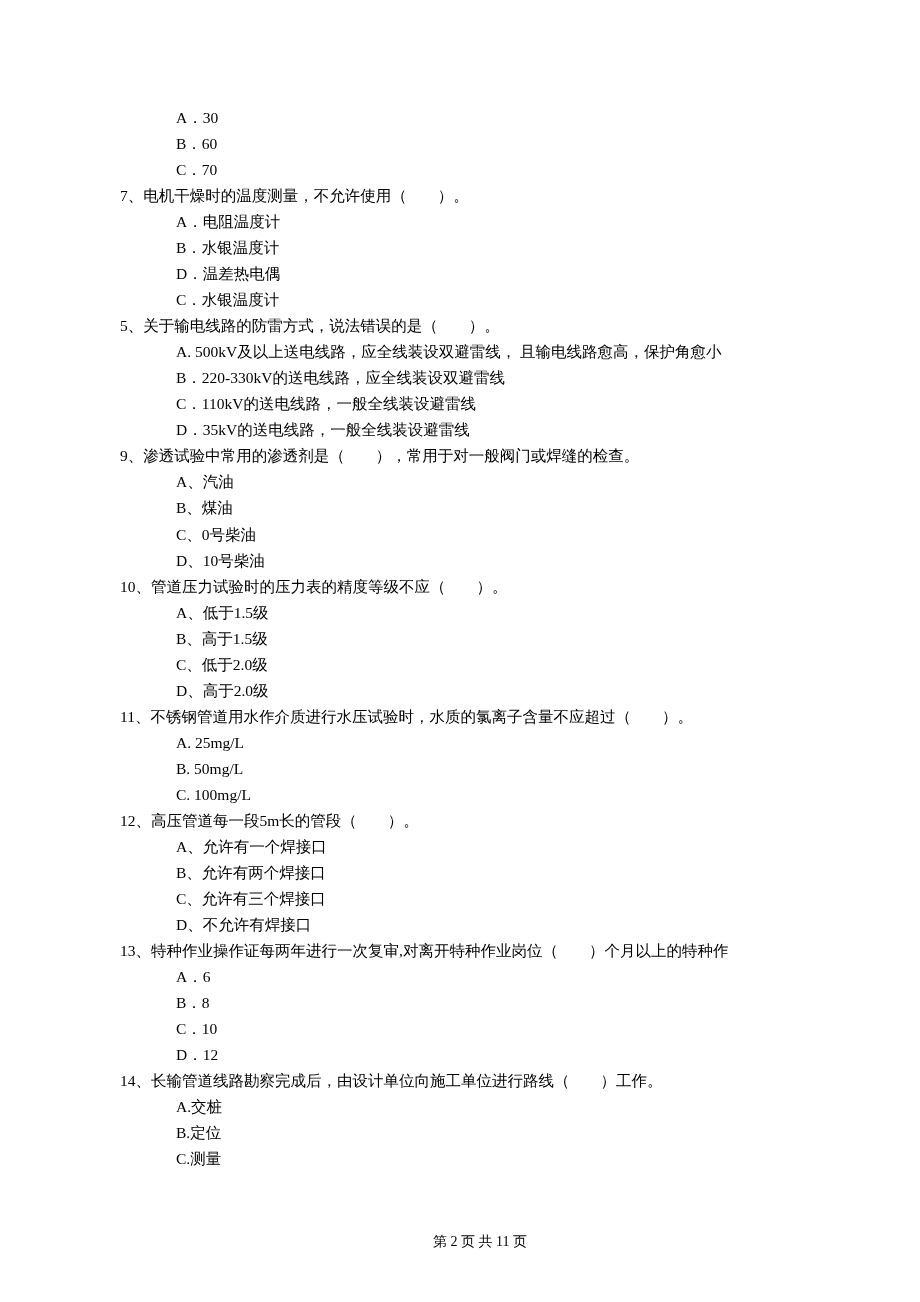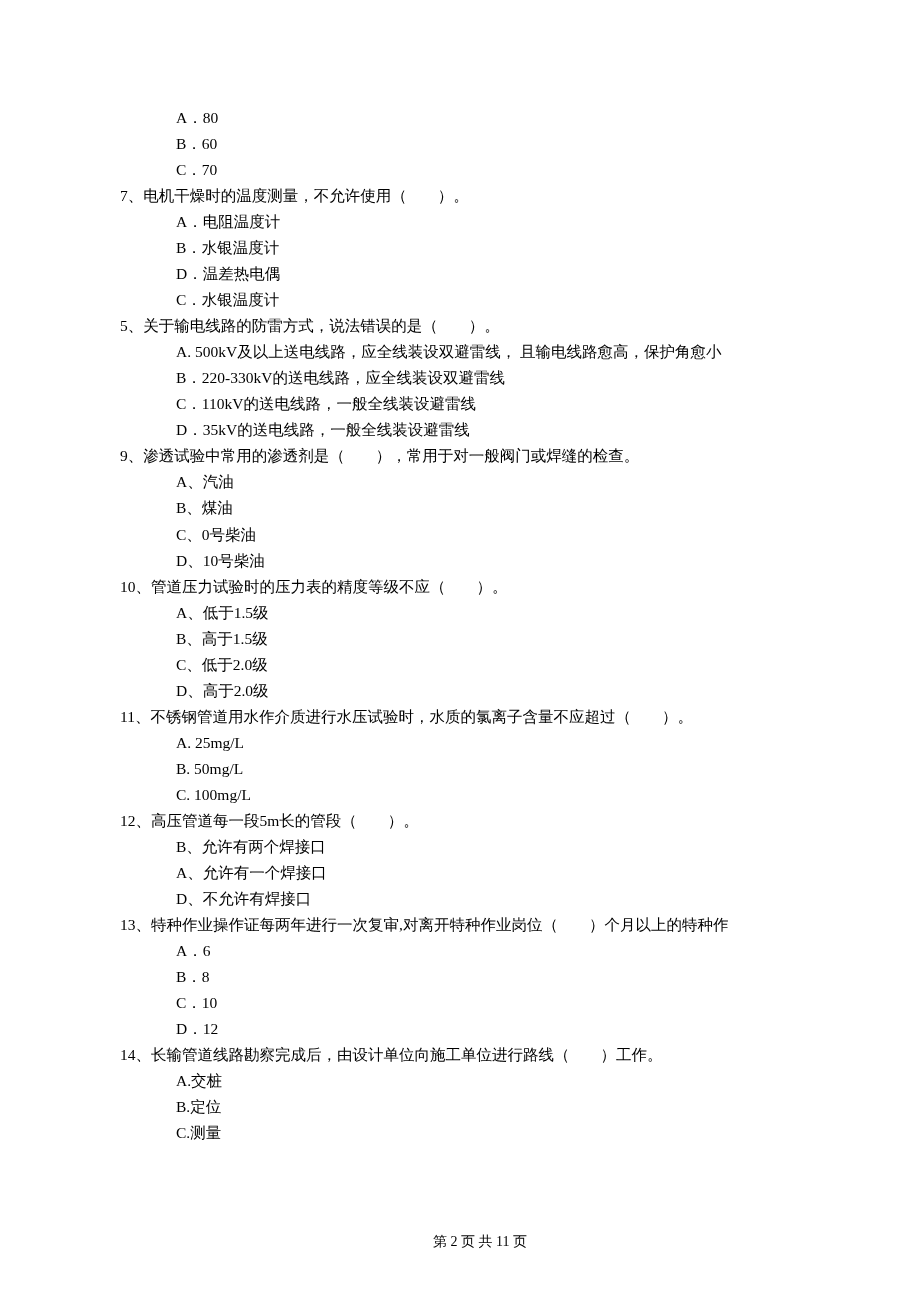--- a/index.html
+++ b/index.html
@@ -33,21 +33,21 @@
     text-align: center;
     font-size: 14px;
     padding-left: 20px;
   }
 </style>
 </head>
 <body>
 
 <div class="page">
   <div id="content">
-      <div class="option-row">A．80</div>
+      <div class="option-row">A．30</div>
       <div class="option-row">B．60</div>
       <div class="option-row">C．70</div>
       <div class="question-row">7、电机干燥时的温度测量，不允许使用（　　）。</div>
       <div class="option-row">A．电阻温度计</div>
       <div class="option-row">B．水银温度计</div>
       <div class="option-row">D．温差热电偶</div>
       <div class="option-row">C．水银温度计</div>
       <div class="question-row">5、关于输电线路的防雷方式，说法错误的是（　　）。</div>
       <div class="option-row">A. 500kV及以上送电线路，应全线装设双避雷线， 且输电线路愈高，保护角愈小</div>
       <div class="option-row">B．220-330kV的送电线路，应全线装设双避雷线</div>
@@ -61,22 +61,23 @@
       <div class="question-row">10、管道压力试验时的压力表的精度等级不应（　　）。</div>
       <div class="option-row">A、低于1.5级</div>
       <div class="option-row">B、高于1.5级</div>
       <div class="option-row">C、低于2.0级</div>
       <div class="option-row">D、高于2.0级</div>
       <div class="question-row">11、不锈钢管道用水作介质进行水压试验时，水质的氯离子含量不应超过（　　）。</div>
       <div class="option-row">A. 25mg/L</div>
       <div class="option-row">B. 50mg/L</div>
       <div class="option-row">C. 100mg/L</div>
       <div class="question-row">12、高压管道每一段5m长的管段（　　）。</div>
+      <div class="option-row">A、允许有一个焊接口</div>
       <div class="option-row">B、允许有两个焊接口</div>
-      <div class="option-row">A、允许有一个焊接口</div>
+      <div class="option-row">C、允许有三个焊接口</div>
       <div class="option-row">D、不允许有焊接口</div>
       <div class="question-row">13、特种作业操作证每两年进行一次复审,对离开特种作业岗位（　　）个月以上的特种作</div>
       <div class="option-row">A．6</div>
       <div class="option-row">B．8</div>
       <div class="option-row">C．10</div>
       <div class="option-row">D．12</div>
       <div class="question-row">14、长输管道线路勘察完成后，由设计单位向施工单位进行路线（　　）工作。</div>
       <div class="option-row">A.交桩</div>
       <div class="option-row">B.定位</div>
       <div class="option-row">C.测量</div>

